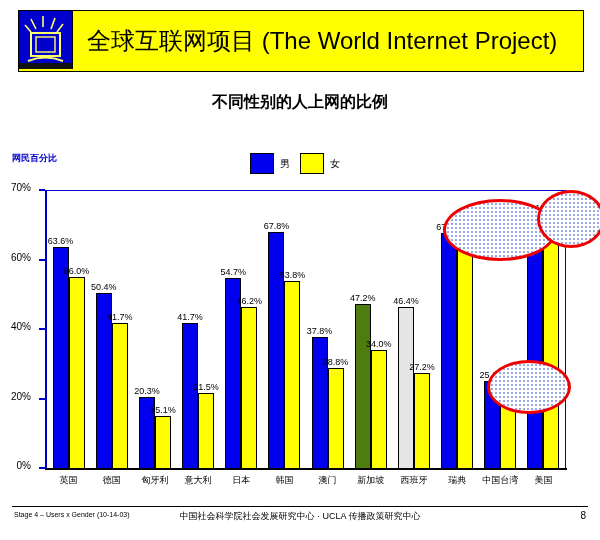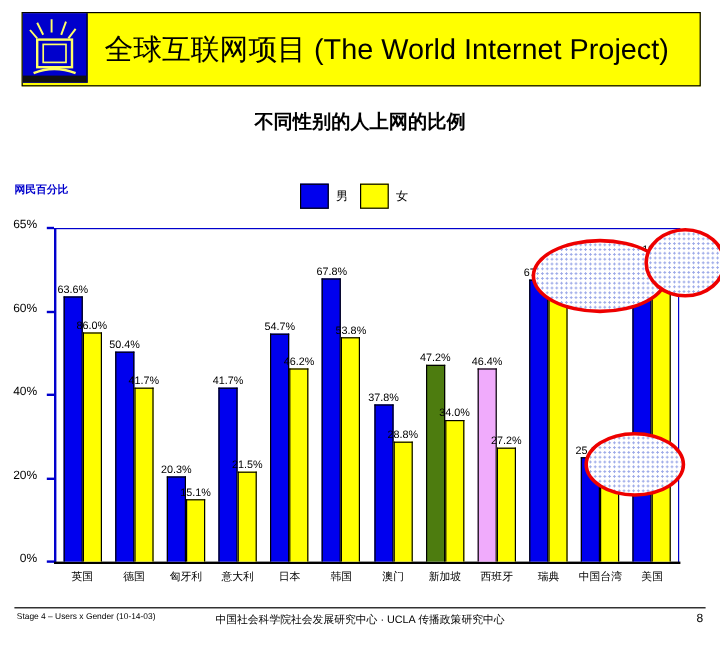--- a/index.html
+++ b/index.html
@@ -187,21 +187,21 @@
           <div class="tick" style="top: 207.5px;">
             <span class="tick-label">20%</span>
           </div>
           <div class="tick" style="top: 138px;">
             <span class="tick-label">40%</span>
           </div>
           <div class="tick" style="top: 68.5px;">
             <span class="tick-label">60%</span>
           </div>
           <div class="tick" style="top: -1px;">
-            <span class="tick-label">65%</span>
+            <span class="tick-label">70%</span>
           </div>
         </div>
       <div class="bars" id="bars">
           <div class="group">
             <div class="bar male" style="height: 221.01px; background: rgb(0, 0, 238);">
               <span class="bar-label">63.6%</span>
             </div>
             <div class="bar female" style="height: 191.125px; background: rgb(255, 255, 0);">
               <span class="bar-label">86.0%</span>
             </div>
@@ -256,21 +256,21 @@
           </div>
           <div class="group">
             <div class="bar male" style="height: 164.02px; background: #4d7c0f;">
               <span class="bar-label">47.2%</span>
             </div>
             <div class="bar female" style="height: 118.15px; background: rgb(255, 255, 0);">
               <span class="bar-label">34.0%</span>
             </div>
           </div>
           <div class="group">
-            <div class="bar male" style="height: 161.24px; background: #f0abfc;">
+            <div class="bar male" style="height: 161.24px; background: #e5e5e5;">
               <span class="bar-label">46.4%</span>
             </div>
             <div class="bar female" style="height: 94.52px; background: rgb(255, 255, 0);">
               <span class="bar-label">27.2%</span>
             </div>
           </div>
           <div class="group">
             <div class="bar male" style="height: 235.257px; background: rgb(0, 0, 238);">
               <span class="bar-label">67.7%</span>
             </div>

